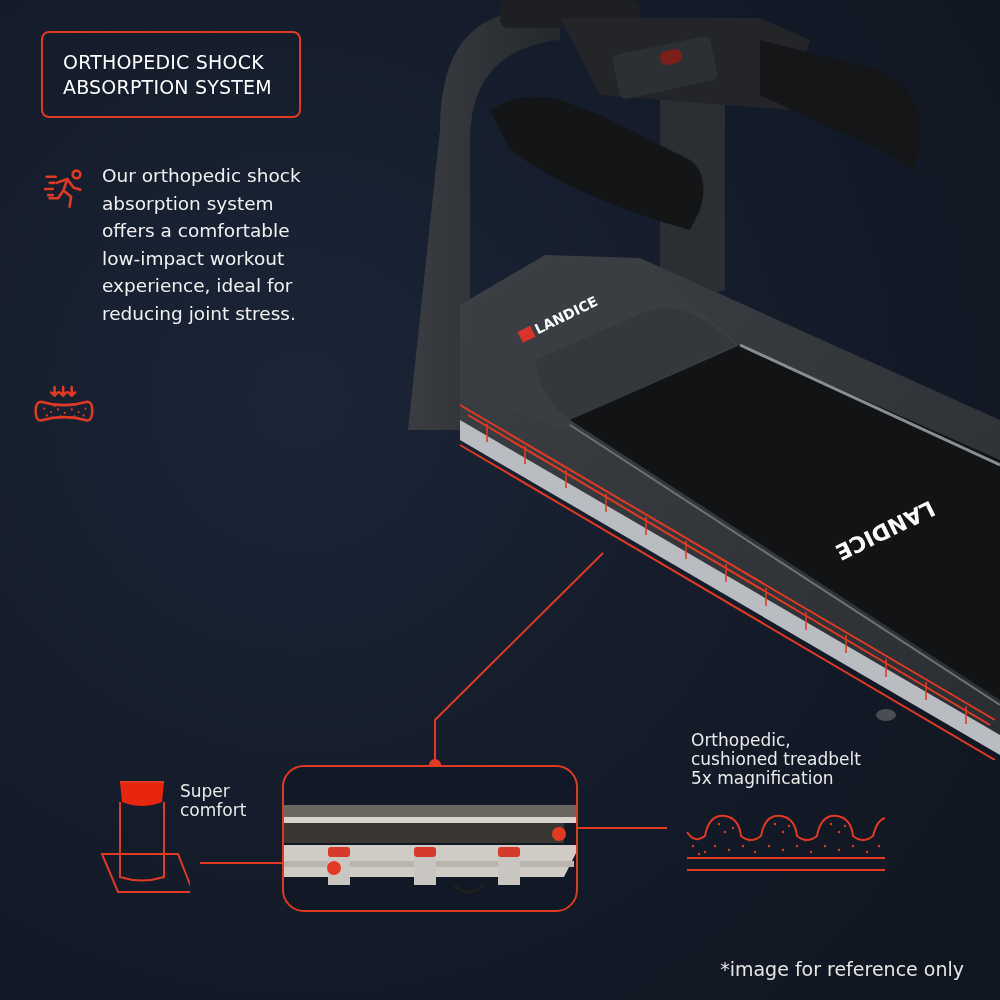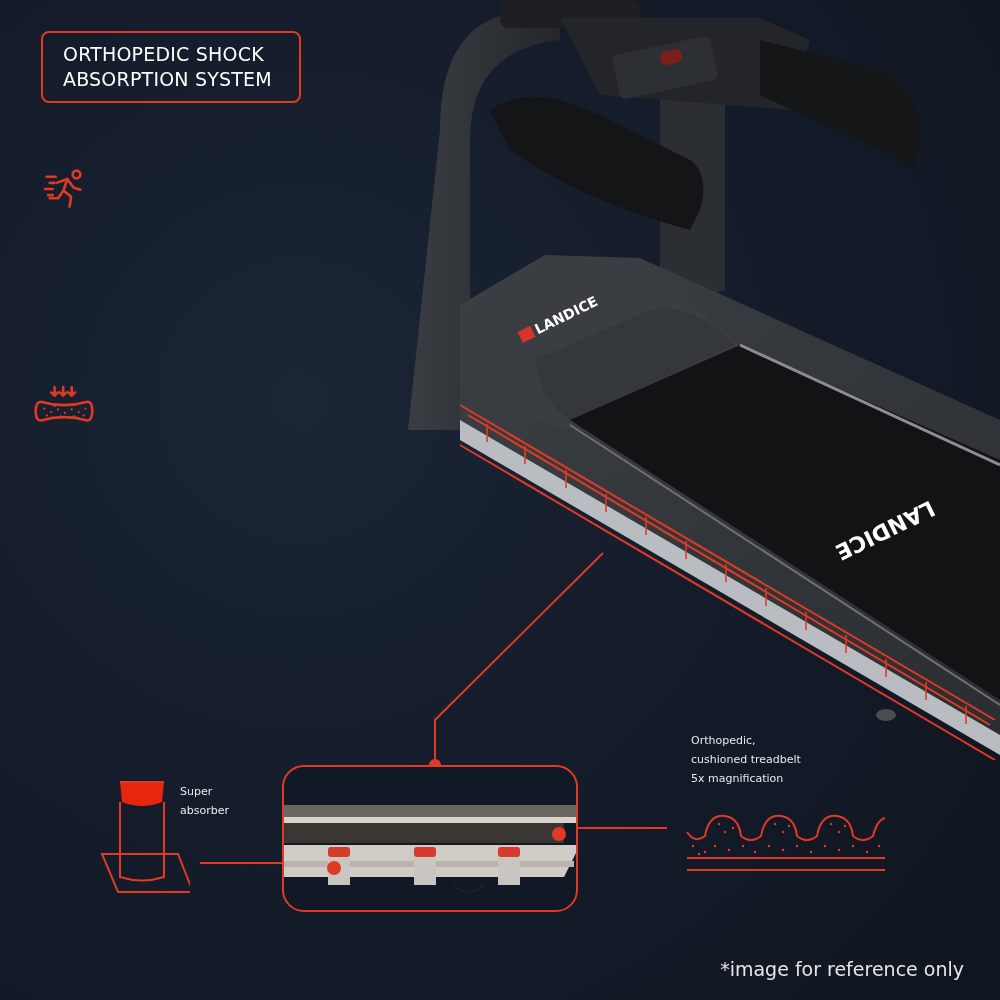--- a/index.html
+++ b/index.html
@@ -8,39 +8,39 @@
     background: #141c2b;
     background-image:
       radial-gradient(circle at 30% 40%, #1b2536 0%, #131a28 60%, #10161f 100%);
     font-family: "DejaVu Sans", sans-serif;
     color: #f2f2f2;
   }
   .abs { position: absolute; }
 
   
   .title-box {
-    left: 41px; top: 31px; width: 260px; height: 72px;
+    left: 41px; top: 31px; width: 260px; height: 87px;
     border: 2px solid #e03a24; border-radius: 8px; box-sizing: border-box;
     display: flex; flex-direction: column; justify-content: center; padding-left: 20px;
   }
   .title-box span { font-size: 19px; font-weight: 500; letter-spacing: 0.2px; line-height: 25px; color: #fff; }
 
   
   .feature { left: 34px; width: 340px; }
   .feature .icon { position: absolute; left: 0; top: 0; }
   .feature .text {
     position: absolute; left: 68px; top: 0;
     font-size: 18.5px; line-height: 27.5px; color: #f1f1f1; white-space: pre-line;
   }
 
   
   .treadmill { left: 400px; top: 0; width: 600px; height: 760px; }
 
   
-  .label { font-size: 11px; line-height: 19px; color: #eaeaea; white-space: pre-line; }
+  .label { font-size: 17px; line-height: 19px; color: #eaeaea; white-space: pre-line; }
   .detail-box {
     left: 282px; top: 765px; width: 296px; height: 147px;
     border: 2px solid #e03a24; border-radius: 22px; box-sizing: border-box;
     overflow: hidden; background: #121926;
   }
   .disclaimer { right: 36px; top: 958px; font-size: 19px; color: #e6e6e6; }
 </style>
 </head>
 <body>
 
@@ -52,20 +52,26 @@
 <div class="abs feature" style="top:162px; height:170px;">
   <svg class="icon" width="46" height="46" viewBox="0 0 60 60" style="left:8px; top:4px;">
     <g fill="none" stroke="#e03a24" stroke-width="3.4" stroke-linecap="round" stroke-linejoin="round">
       <circle cx="45" cy="11" r="5"></circle>
       <path d="M19 22 L33 17 L41 28 L50 31"></path>
       <path d="M33 17 L28 32 L38 40 L36 53"></path>
       <path d="M28 32 L21 42 L10 42"></path>
       <path d="M6 14 L18 14 M10 22 L16 22 M4 30 L14 30 M8 38 L14 38"></path>
     </g>
   </svg>
+  <div class="text">Our orthopedic shock
+absorption system
+offers a comfortable
+low-impact workout
+experience, ideal for
+reducing joint stress.</div>
 </div>
 
 <div class="abs feature" style="top:382px; height:250px;">
   <svg class="icon" width="60" height="44" viewBox="0 0 70 50" style="left:0; top:2px;">
     <g fill="none" stroke="#e03a24" stroke-width="3" stroke-linecap="round" stroke-linejoin="round">
       <path d="M24 3 L24 13 M20 9 L24 13 L28 9"></path>
       <path d="M34 3 L34 13 M30 9 L34 13 L38 9"></path>
       <path d="M44 3 L44 13 M40 9 L44 13 L48 9"></path>
       <path d="M8 20 Q35 28 62 20 Q68 20 68 30 Q68 42 62 42 Q35 34 8 42 Q2 42 2 31 Q2 20 8 20 Z"></path>
     </g>
@@ -168,21 +174,21 @@
 
 <svg class="abs" style="left:100px; top:772px;" width="90" height="125" viewBox="0 0 90 125">
   <g stroke="#e03a24" stroke-width="2" fill="none">
     <path d="M2 82 L78 82 L93 120 L18 120 Z"></path>
     <path d="M20 30 L20 105 Q42 112 64 105 L64 30"></path>
   </g>
   <path d="M20 10 L64 10 L62 30 Q42 38 22 30 Z" fill="#e8250f"></path>
   <path d="M20 10 L64 10" stroke="#e03a24" stroke-width="2"></path>
 </svg>
 <div class="abs label" style="left:180px; top:782px;">Super
-absorber</div>
+comfort</div>
 
 <div class="abs detail-box">
   <svg width="296" height="147" viewBox="0 0 296 147">
     <rect x="0" y="38" width="296" height="14" fill="#6b6760"></rect>
     <rect x="0" y="50" width="296" height="6" fill="#d7d3cc"></rect>
     <rect x="0" y="56" width="280" height="20" fill="#3a3733"></rect>
     <path d="M0 78 L296 78 L280 110 L0 110 Z" fill="#d0ccc5"></path>
     <rect x="0" y="94" width="290" height="6" fill="#b9b5ae"></rect>
     <g>
       <rect x="44" y="80" width="22" height="10" rx="3" fill="#d63a2c"></rect>

